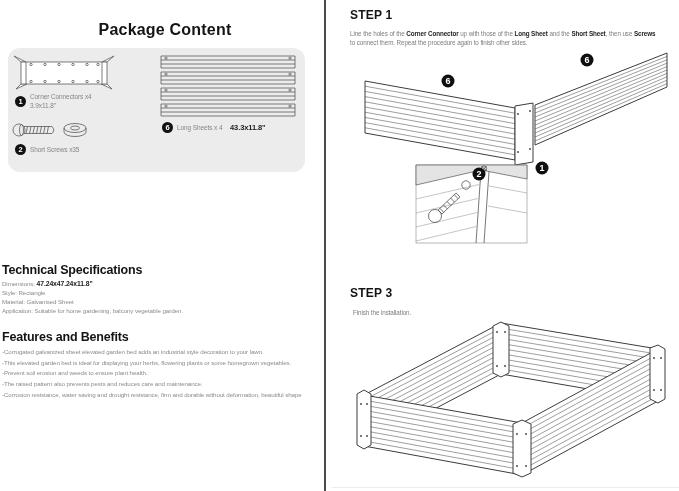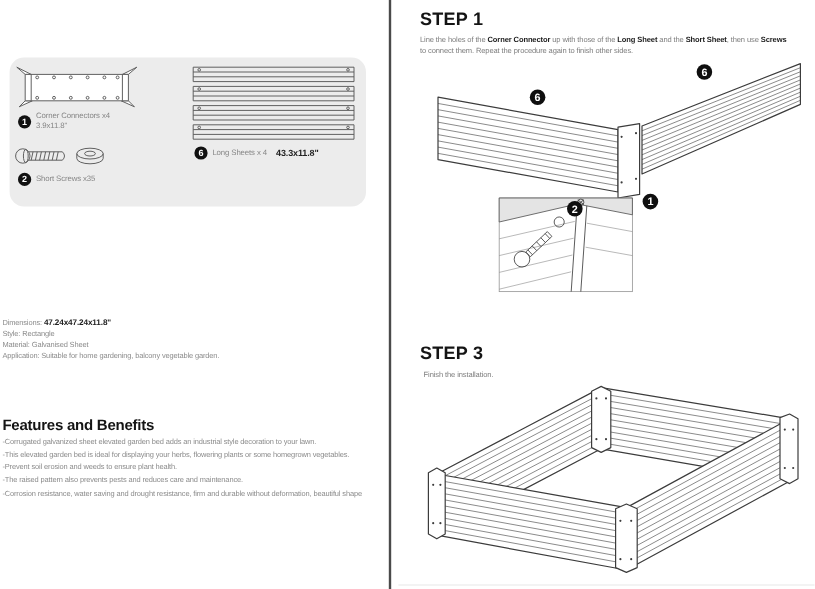--- a/index.html
+++ b/index.html
@@ -16,21 +16,21 @@
   .item-dim-bold{font-size:7.5px;font-weight:bold;color:#222;letter-spacing:-.1px;}
   .sec-title{font-size:12.5px;font-weight:600;color:#141414;letter-spacing:-.2px;line-height:14px;}
   .small{font-size:6.2px;color:#8b8b8b;letter-spacing:-.1px;}
   .spec-row{line-height:9px;}
   .spec-bold{font-size:6.8px;font-weight:bold;color:#222;}
   .bullet{line-height:10.7px;}
   
   .divider{left:324px;top:0;width:2px;height:491px;background:#4a4a4a;}
   .bottom-line{left:332px;top:487px;width:347px;height:1px;background:#ececec;}
   
-  .step-title{font-size:15px;font-weight:700;color:#141414;letter-spacing:.2px;}
+  .step-title{font-size:12px;font-weight:700;color:#141414;letter-spacing:.2px;}
   .step-body{font-size:6.3px;color:#7d7d7d;line-height:9px;letter-spacing:-.1px;width:320px;}
   .step-body b{color:#1c1c1c;}
   
   svg{display:block;}
   .wall polygon{fill:#fff;stroke:#3c3c3c;stroke-width:1;stroke-linejoin:round;}
   .wall .rail{stroke:#3c3c3c;stroke-width:.5;}
   .post{fill:#fff;stroke:#3c3c3c;stroke-width:1;stroke-linejoin:round;}
   .pdot{fill:#3c3c3c;}
   .inset-box{fill:#fff;stroke:#999;stroke-width:.7;}
   .topface{fill:#e4e4e4;stroke:#555;stroke-width:.7;stroke-linejoin:round;}
@@ -41,20 +41,21 @@
   .icf{fill:#fff;stroke:#5a5a5a;stroke-width:.8;stroke-linejoin:round;}
   .sbadge circle{fill:#0f0f0f;}
   .sbadge text{fill:#fff;font-size:9px;font-weight:bold;text-anchor:middle;
                font-family:"Liberation Sans",sans-serif;}
 </style>
 </head>
 <body>
 
 <div class="page">
 
+  <div class="abs pkg-title">Package Content</div>
 
   <div class="abs pkg-box"></div>
 
   <svg class="abs icon" style="left:12px;top:54px" width="104" height="38" viewBox="0 0 104 38">
     <polygon class="icf" points="9,8 2,2 14,8"></polygon>
     <polygon class="icf" points="95,8 102,2 90,8"></polygon>
     <polygon class="icf" points="9,30 4,35 15,30"></polygon>
     <polygon class="icf" points="95,30 100,35 89,30"></polygon>
     <rect class="icf" x="9" y="8" width="86" height="22"></rect>
     <line class="ic" x1="14" y1="8" x2="14" y2="30"></line>
@@ -129,30 +130,31 @@
       <circle cx="7" cy="51.2" r="1.1"></circle>
         <circle cx="131" cy="51.2" r="1.1"></circle>
     </g>
   </svg>
 
   <div class="abs badge" style="left:162px;top:122px">6</div>
   <div class="abs item-label" style="left:177px;top:124px">Long Sheets x 4</div>
   <div class="abs item-dim-bold" style="left:230px;top:123px">43.3x11.8"</div>
 
   <div class="abs" style="left:2px;top:263px">
+    <div class="sec-title">Technical Specifications</div>
     <div class="small spec-row" style="margin-top:2px">
       <span>Dimensions:</span>
       <span class="spec-bold">47.24x47.24x11.8"</span>
     </div>
     <div class="small spec-row">Style: Rectangle</div>
     <div class="small spec-row">Material: Galvanised Sheet</div>
     <div class="small spec-row">Application: Suitable for home gardening, balcony vegetable garden.</div>
   </div>
 
-  <div class="abs" style="left:2px;top:347px">
+  <div class="abs" style="left:2px;top:330px">
     <div class="sec-title">Features and Benefits</div>
     <div class="small bullet" style="margin-top:3px">-Corrugated galvanized sheet elevated garden bed adds an industrial style decoration to your lawn.</div>
     <div class="small bullet">-This elevated garden bed is ideal for displaying your herbs, flowering plants or some homegrown vegetables.</div>
     <div class="small bullet">-Prevent soil erosion and weeds to ensure plant health.</div>
     <div class="small bullet">-The raised pattern also prevents pests and reduces care and maintenance.</div>
     <div class="small bullet">-Corrosion resistance, water saving and drought resistance, firm and durable without deformation, beautiful shape</div>
   </div>
 
   <div class="abs divider"></div>
   <div class="abs bottom-line"></div>

